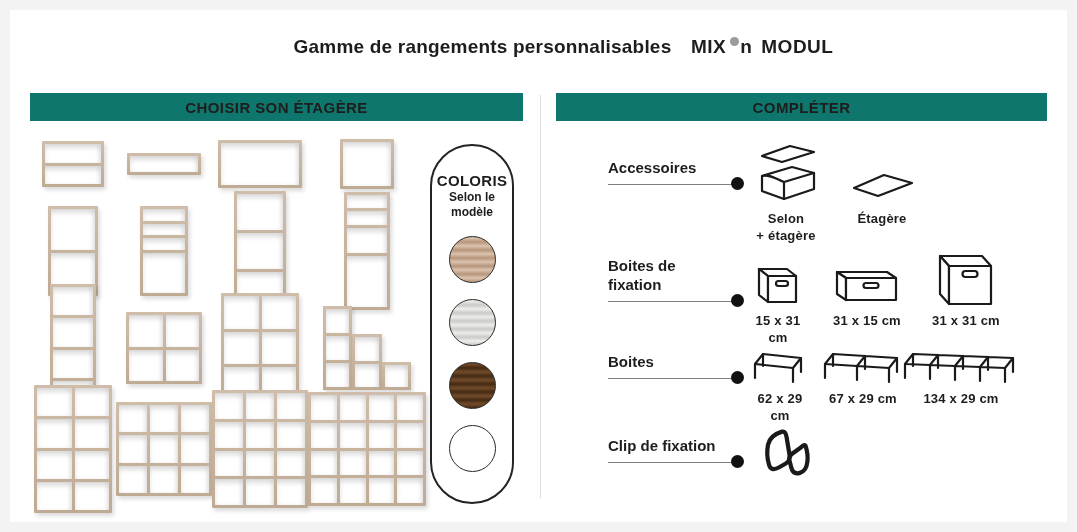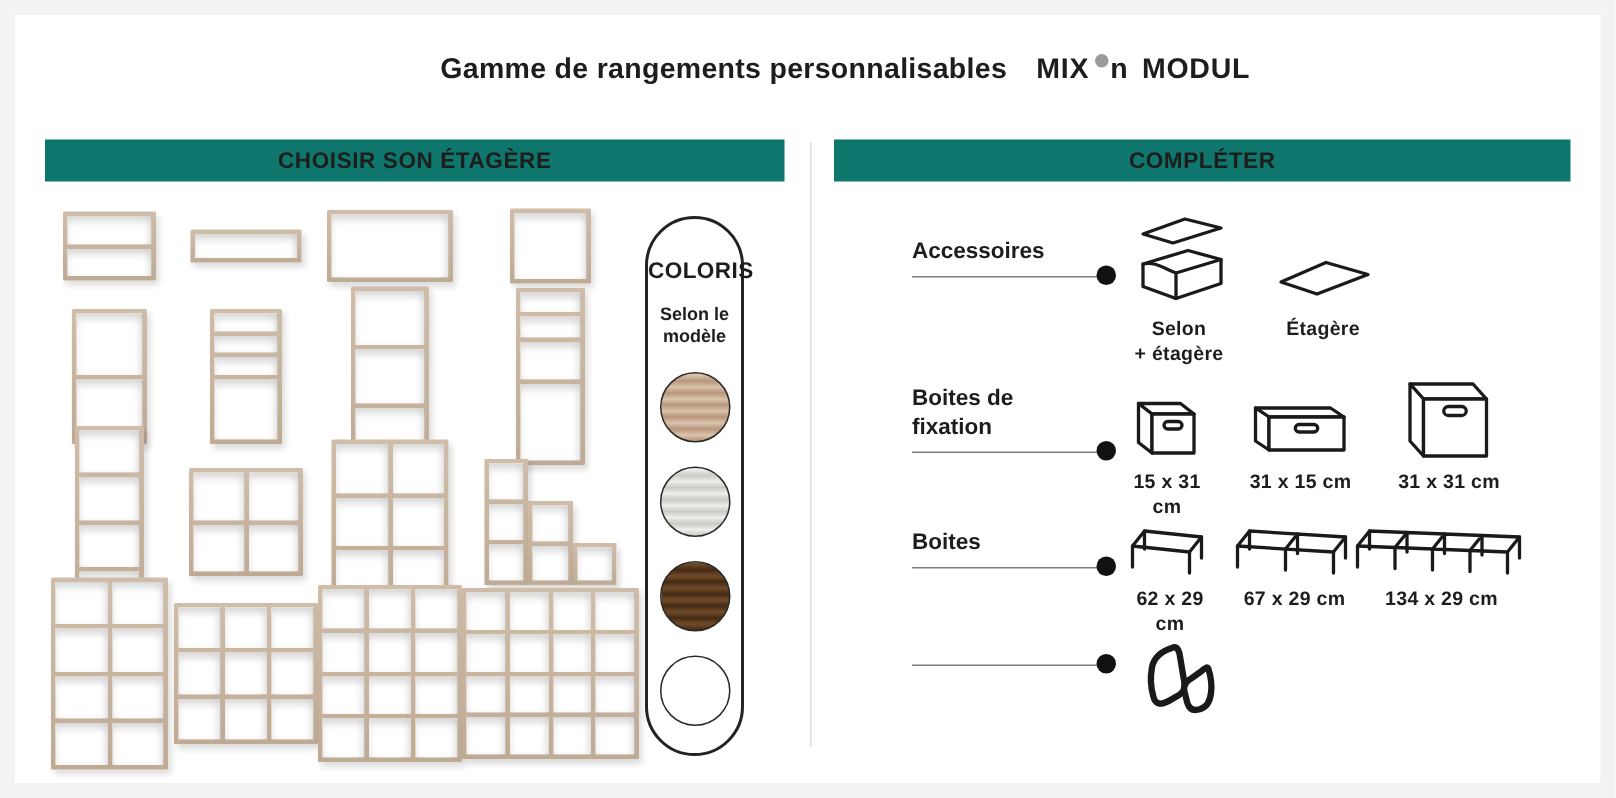--- a/index.html
+++ b/index.html
@@ -21,23 +21,23 @@
 
   
   #shelf-grid{position:absolute;left:30px;top:126px;width:396px;height:376px;display:grid;grid-template-columns:repeat(4,1fr);grid-template-rows:76px 98px 96px 106px;align-items:center;justify-items:center;}
   .shelf{box-sizing:border-box;display:grid;padding:3px;gap:3px;border-radius:1px;box-shadow:2px 3px 4px rgba(0,0,0,.14);}
   .shelf-cell{background:#fff;box-shadow:inset 0 4px 5px rgba(0,0,0,.13), inset -3px 0 4px rgba(0,0,0,.06);}
   .stairs{display:flex;align-items:flex-end;gap:0;background:none !important;box-shadow:none;padding:0;}
   .stairs .stair-col{box-sizing:border-box;display:flex;flex-direction:column;gap:3px;padding:3px;box-shadow:2px 3px 4px rgba(0,0,0,.14);}
   .stairs .shelf-cell{flex:1;}
 
   
-  .coloris{position:absolute;left:430px;top:144px;width:66px;height:360px;box-sizing:border-box;border:2px solid #232321;border-radius:46px;background:#fff;text-align:center;padding-top:26px;}
+  .coloris{position:absolute;left:430px;top:144px;width:84px;height:360px;box-sizing:border-box;border:2px solid #232321;border-radius:46px;background:#fff;text-align:center;padding-top:26px;}
   .coloris-title{font-size:15px;font-weight:800;letter-spacing:.3px;}
-  .coloris-sub{font-size:12px;font-weight:700;line-height:1.25;margin-top:13px;}
+  .coloris-sub{font-size:12px;font-weight:700;line-height:1.25;margin-top:1px;}
   #swatches{margin-top:16px;display:flex;flex-direction:column;align-items:center;gap:16px;}
   .swatch{width:47px;height:47px;border-radius:50%;border:1.6px solid #2a2a28;box-sizing:border-box;}
 
   
   .rp-label-wrap{position:absolute;left:608px;width:134px;display:flex;flex-direction:column;}
   .rp-label{font-size:15px;font-weight:800;line-height:1.27;}
   .rp-line{position:relative;height:0;border-bottom:1px solid #7f7f7f;margin-top:7px;}
   .rp-dot{position:absolute;right:-2px;bottom:-6px;width:13px;height:13px;border-radius:50%;background:#111;}
   .rp-item{position:absolute;display:flex;flex-direction:column;align-items:center;}
   .rp-iconbox{display:flex;align-items:flex-end;justify-content:center;}
@@ -292,20 +292,21 @@
       <div class="rp-item" style="left: 898px; top: 344px; width: 126px;">
         <div class="rp-iconbox" style="height: 42px; width: 100%;">
           <svg width="124" height="40" viewBox="0 0 124 40">
             <path d="M6,18 L14,8 L114,12 L106,22 Z M39 9 L31 19 M64 10 L56 20 M89 11 L81 21" fill="none" stroke="#1a1a1a" stroke-width="2.2" stroke-linejoin="round" stroke-linecap="round"></path>
             <path d="M6 18 v14 M106 22 v14 M114 12 v14 M14 8 v12 M31 19 v14 M39 9 v13 M56 20 v14 M64 10 v13 M81 21 v14 M89 11 v13" fill="none" stroke="#1a1a1a" stroke-width="2.2" stroke-linejoin="round" stroke-linecap="round"></path>
           </svg>
         </div>
         <div class="rp-caption">134 x 29 cm</div>
       </div>
       <div class="rp-label-wrap" style="top: 436px;">
+        <div class="rp-label" style="white-space: pre-line;">Clip de fixation</div>
         <div class="rp-line" style="border-bottom-color: rgb(127, 127, 127);">
           <span class="rp-dot"></span>
         </div>
       </div>
       <div class="rp-item" style="left: 752px; top: 424px; width: 62px;">
         <div class="rp-iconbox" style="height: 64px; width: 100%;">
           <svg width="60" height="64" viewBox="0 0 64 64">
       <path d="M31 6 Q18 10 16 20 Q14 31 17 41 Q19 49 28 44 L35 40 Q40 37 39 31 L36 13 Q35 5 31 6 Z" fill="#fff" stroke="#1a1a1a" stroke-width="4.5" stroke-linejoin="round"></path>
       <path d="M56 21 Q59 30 58 38 Q57 48 50 50 Q43 52 41 45 L39 37 Q38 31 44 28 L51 23 Q55 19 56 21 Z" fill="#fff" stroke="#1a1a1a" stroke-width="4.5" stroke-linejoin="round"></path>
     </svg>

